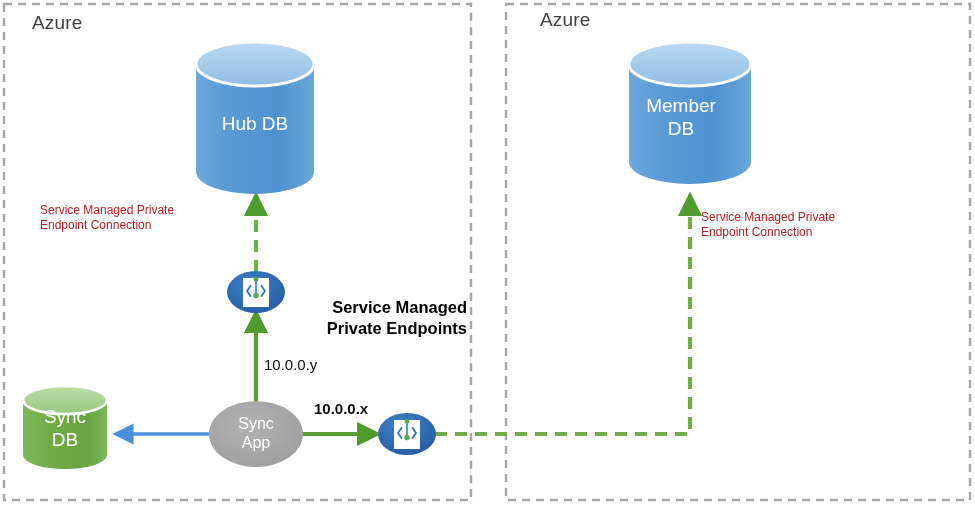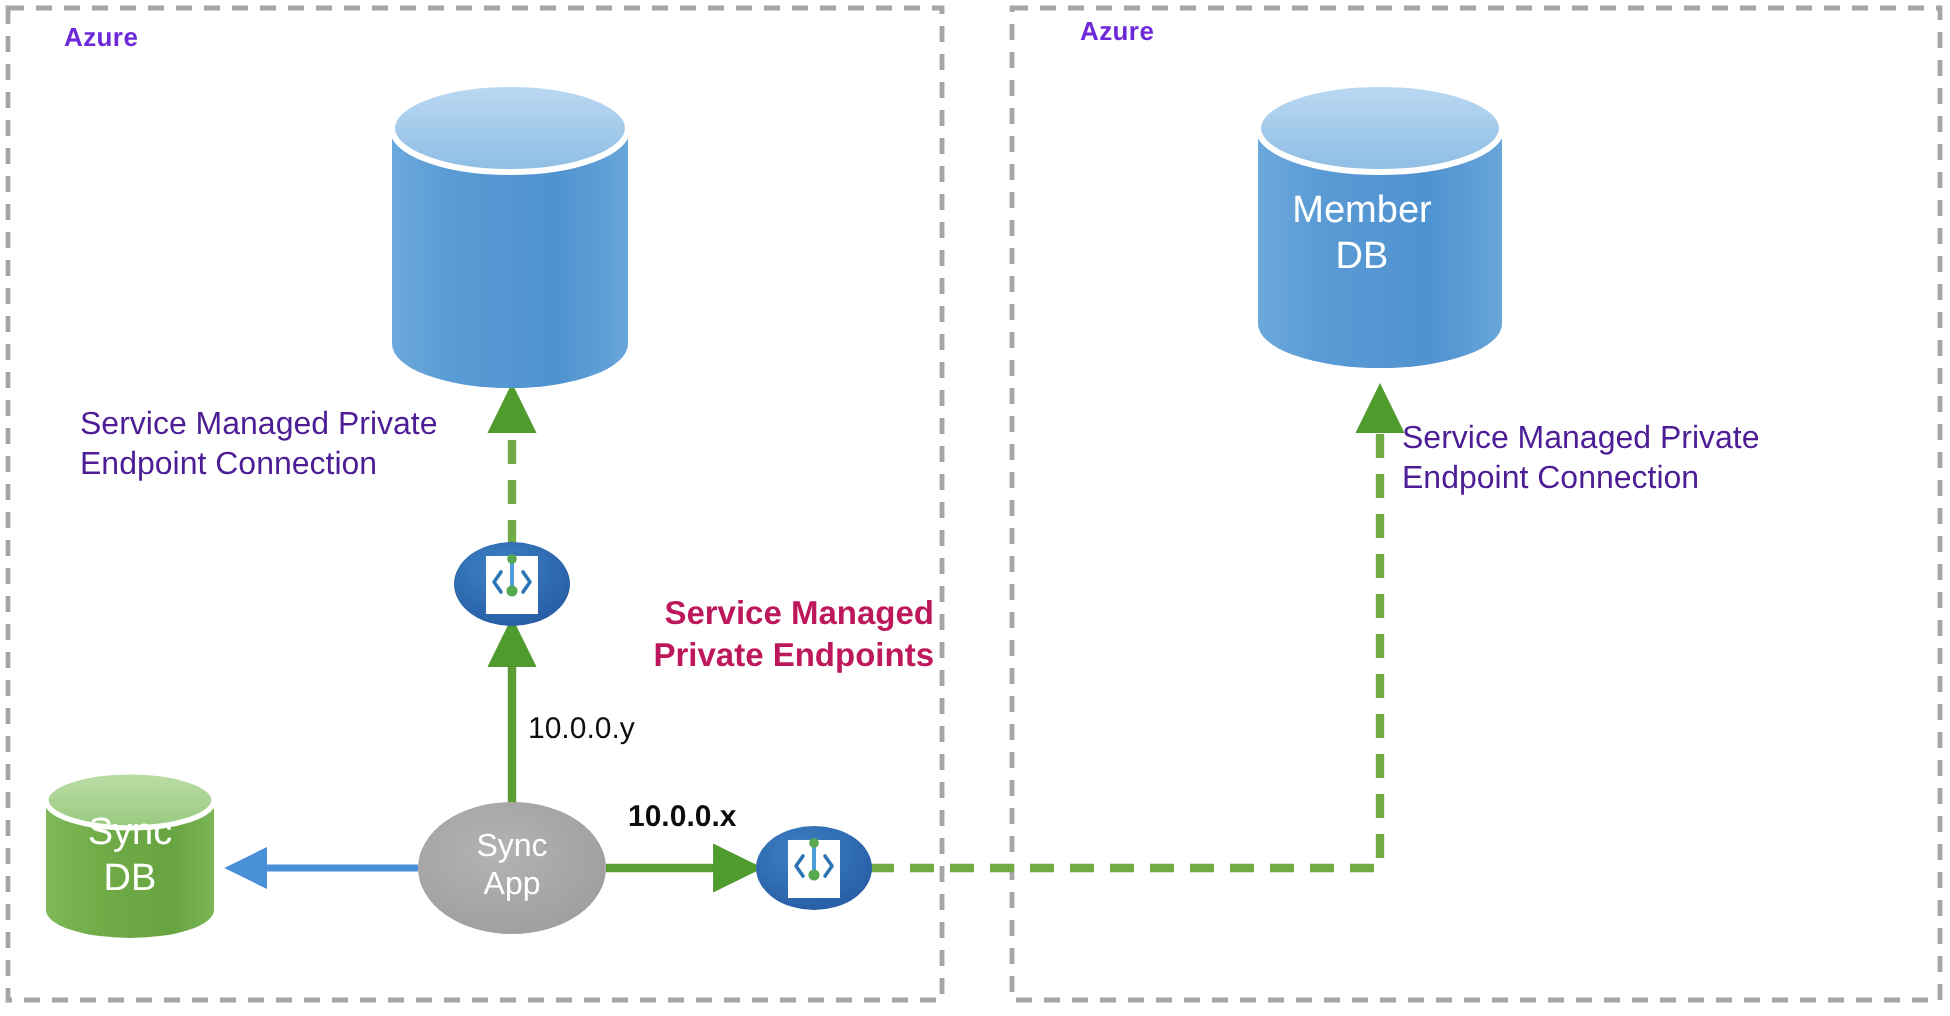--- a/index.html
+++ b/index.html
@@ -26,33 +26,32 @@
     height: 508px;
   }
   .lbl {
     position: absolute;
     color: #000000;
     font-family: "Liberation Sans", sans-serif;
     white-space: pre;
     line-height: 1.22;
   }
   .azure-label {
-    font-size: 13px;
-    color: #6d28d9;
+    font-size: 19px;
+    color: #404040;
     letter-spacing: 0.2px;
-    font-weight: bold;
   }
   .conn-label {
-    font-size: 16px;
-    color: #4c1d95;
+    font-size: 12px;
+    color: #b91c1c;
   }
   .bold-label {
     font-size: 16.5px;
     font-weight: bold;
-    color: #be185d;
+    color: #000000;
     text-align: right;
     line-height: 1.26;
   }
   .ip-label {
     font-size: 15px;
     color: #0d0d0d;
   }
   .node-text {
     position: absolute;
     color: #ffffff;
@@ -176,20 +175,21 @@
         <path d="M 401.5 428 L 398 433 L 401.5 438" fill="none" stroke="#2e75b6" stroke-width="1.8" stroke-linecap="round" stroke-linejoin="round"></path>
         <path d="M 412.5 428 L 416 433 L 412.5 438" fill="none" stroke="#2e75b6" stroke-width="1.8" stroke-linecap="round" stroke-linejoin="round"></path>
       </g>
     </g>
   </svg>
 
   <div class="lbl azure-label" style="left:32px; top:11px;">Azure</div>
 
   <div class="lbl azure-label" style="left:540px; top:8px;">Azure</div>
 
+  <div class="node-text db-text" style="left:196px; top:113px; width:118px;">Hub DB</div>
 
   <div class="node-text db-text" style="left:629px; top:95px; width:104px;">Member
 DB</div>
 
   <div class="node-text db-text" style="left:23px; top:406px; width:84px;">Sync
 DB</div>
 
   <div class="node-text app-text" style="left:209px; top:414px; width:94px;">Sync
 App</div>
 

